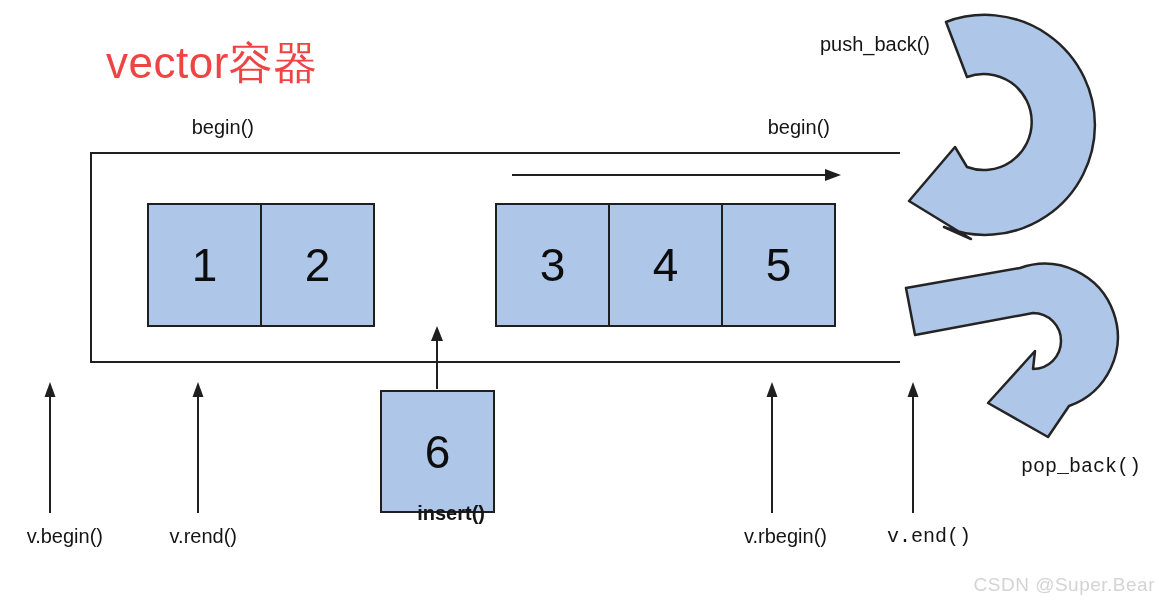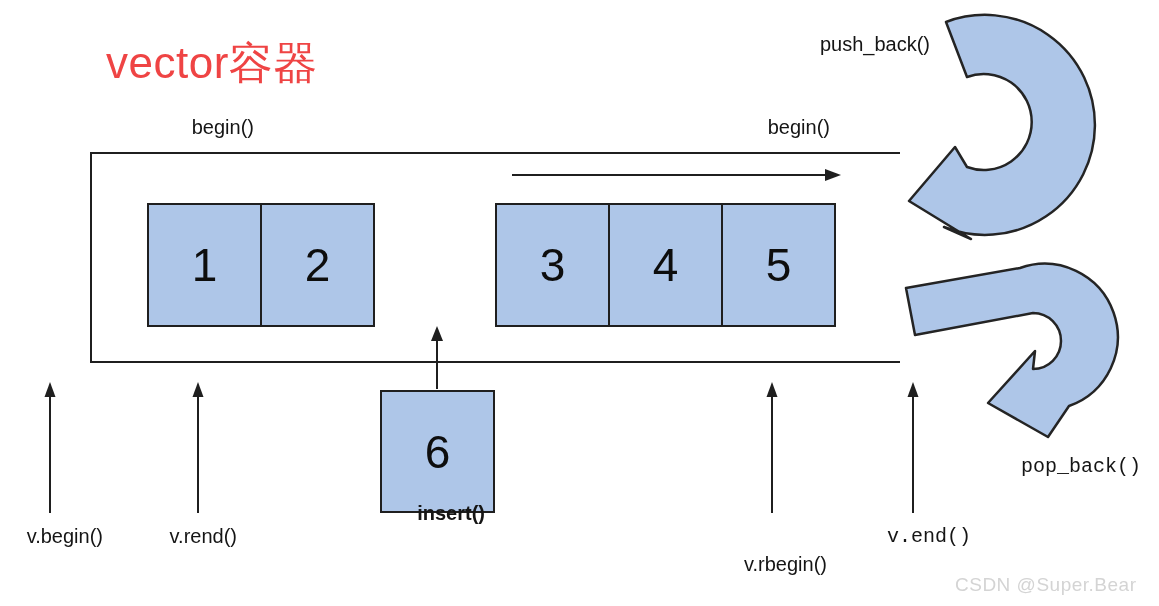--- a/index.html
+++ b/index.html
@@ -20,21 +20,21 @@
     background:#aec6e8;display:flex;align-items:center;justify-content:center;
     font-size:46px;color:#0d0d0d;
   }
   .cell + .cell{margin-left:-2px;}
   #insert-cell{
     left:380px;top:390px;width:115px;height:123px;box-sizing:border-box;
     border:2px solid #1f1f1f;background:#aec6e8;display:flex;align-items:center;
     justify-content:center;font-size:46px;color:#0d0d0d;position:absolute;
   }
   #watermark{
-    left:955px;top:574px;width:200px;font-size:19px;text-align:left;
+    left:955px;top:574px;width:200px;font-size:19px;text-align:right;
     color:#d4d4d4;letter-spacing:0.5px;
   }
   svg{position:absolute;left:0;top:0;}
 </style>
 </head>
 <body>
 
 <svg width="1159" height="606" viewBox="0 0 1159 606">
 
   <path d="M 900 153 L 91 153 L 91 362 L 900 362" fill="none" stroke="#1f1f1f" stroke-width="2"></path>
@@ -103,16 +103,16 @@
   <div class="cell">3</div>
   <div class="cell">4</div>
   <div class="cell">5</div>
 </div>
 
 <div id="insert-cell">6</div>
 
 <div class="abs lbl" style="left:3px;top:525px;width:100px;">v.begin()</div>
 <div class="abs lbl" style="left:137px;top:525px;width:100px;">v.rend()</div>
 <div class="abs lbl" style="left:385px;top:502px;width:100px;font-weight:bold;">insert()</div>
-<div class="abs lbl" style="left:717px;top:553px;width:110px;">v.rbegin()</div>
+<div class="abs lbl" style="left:717px;top:525px;width:110px;">v.rbegin()</div>
 <div class="abs lbl" style="left:871px;top:525px;width:100px;font-family:Liberation Mono, monospace;">v.end()</div>
 
 <div class="abs" id="watermark">CSDN @Super.Bear</div>
 
 </body></html>

